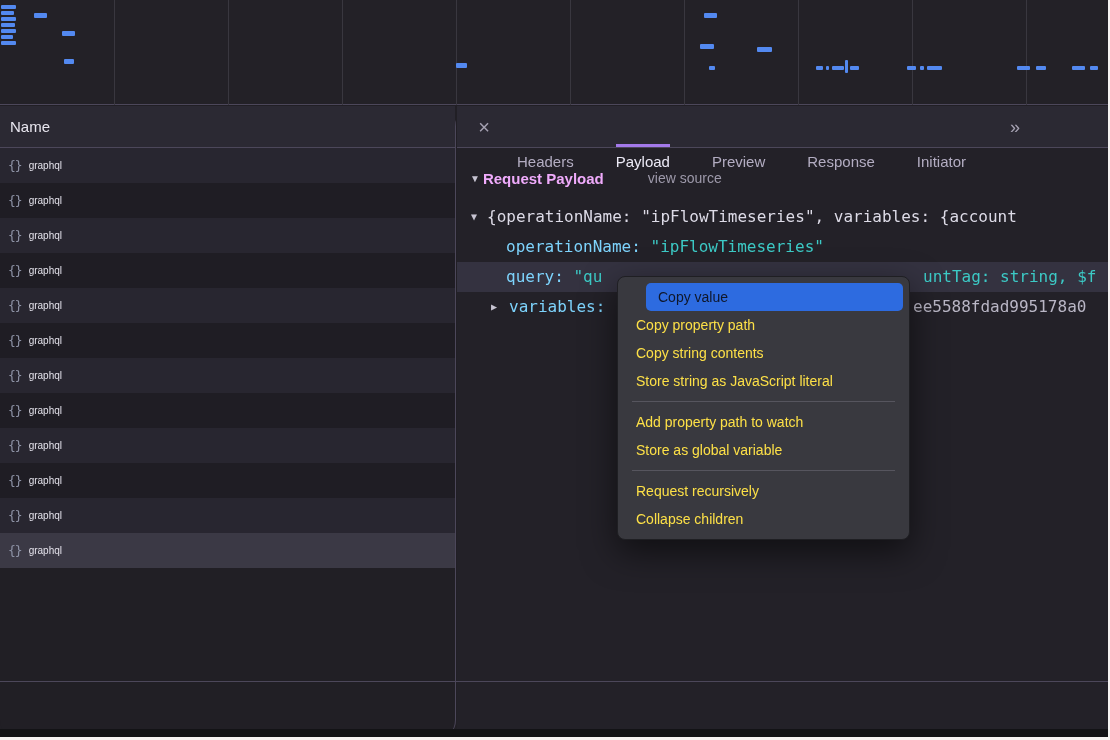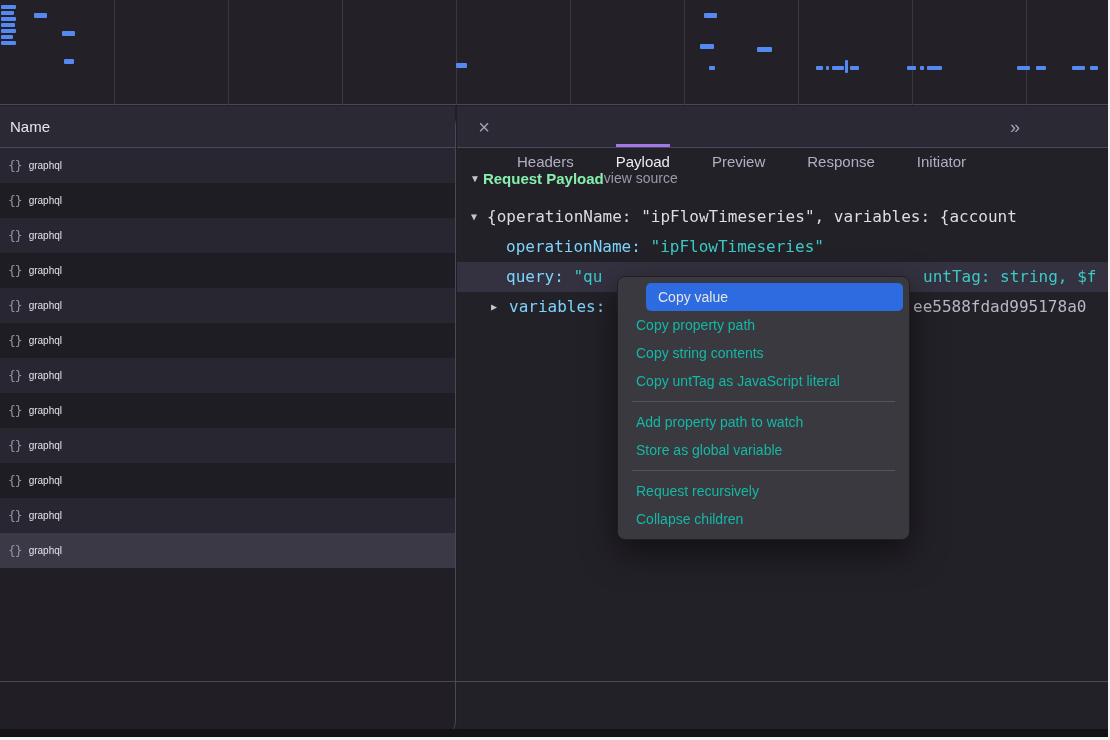--- a/index.html
+++ b/index.html
@@ -42,21 +42,21 @@
     text-align:center; cursor:pointer; }
   .tabs { display:flex; margin-left:22px;margin-top:35px; }
   .tab { line-height:41px; margin-right:42px; color:#b3adc2; font-size:15px;
     cursor:pointer; border-bottom:3px solid transparent; }
   .tab.active { color:#eceaf6; border-bottom:3px solid #a379ea; }
   .tab-overflow { color:#a5a1b2; font-size:18px; line-height:42px; margin-left:2px; cursor:pointer; }
 
   
   .section-row { margin-top:14px; height:32px; display:flex; align-items:center; padding-left:13px; }
   .tri { color:#c7c4d2; font-size:10px; margin-right:3px; }
-  .section-title { color:#86efac; font-size:15px; font-weight:bold; }
+  .section-title { color:#f0abfc; font-size:15px; font-weight:bold; margin-right:44px; }
   .view-source { color:#9d99aa; font-size:14px; cursor:pointer; }
 
   .tree { margin-top:8px; font-family:"DejaVu Sans Mono", monospace; font-size:16px; }
   .tree-row { position:relative; height:30px; line-height:30px; white-space:nowrap; color:#dddbe7; }
   .tree-row .tri { position:absolute; font-size:10px; top:0; }
   .root-row { padding-left:30px; }
   .root-row .tri { left:14px; }
   .indent-row { padding-left:49px; }
   .vars-row { padding-left:52px; }
   .vars-row .tri { left:34px; }
@@ -65,22 +65,22 @@
   .muted-val { color:#b9b6c5; }
   .highlighted-row { background:#343240; }
   .frag-query { position:absolute; left:466px; top:0; }
   .frag-vars  { position:absolute; left:456px; top:0; }
 
   
   .context-menu { position:absolute; left:617px; top:276px; width:293px;
     background:#39393f; border:1px solid #1f1f23; border-radius:8px;
     padding:6px 0; box-shadow:0 12px 34px rgba(0,0,0,.55); z-index:50; }
   .menu-item { height:28px; line-height:28px; margin:0 6px; padding-left:12px;
-    color:#14b8a6; font-size:14px; border-radius:5px; cursor:default; white-space:nowrap; }
-  .menu-item.highlighted { background:#2d6be0; color:#e5e5e5;margin-left:28px; }
+    color:#fde047; font-size:14px; border-radius:5px; cursor:default; white-space:nowrap; }
+  .menu-item.highlighted { background:#2d6be0; color:#0f172a;margin-left:28px; }
   .menu-sep { height:1px; background:#56555e; margin:6px 14px; }
 
   
   .footer-line { position:absolute; left:0; right:0; top:681px; height:1px; background:#4c475a; z-index:5; }
   .bottom-black { position:absolute; left:0; right:0; top:729px; height:8px; background:#131316; z-index:6; }
   .bottom-white { position:absolute; left:0; right:0; top:737px; height:3px; background:#f6f4f3; z-index:7; }
   .right-white { position:absolute; top:0; left:1108px; width:2px; height:740px; background:#f6f4f3; z-index:7; }
 </style>
 </head>
 <body>
@@ -298,21 +298,21 @@
 
       <div class="menu-item">
         <span>Copy property path</span>
       </div>
 
       <div class="menu-item">
         <span>Copy string contents</span>
       </div>
 
       <div class="menu-item">
-        <span>Copy untTag as JavaScript literal</span>
+        <span>Store string as JavaScript literal</span>
       </div>
 
 
       <div class="menu-sep"></div>
 
       <div class="menu-item">
         <span>Add property path to watch</span>
       </div>
 
       <div class="menu-item">

